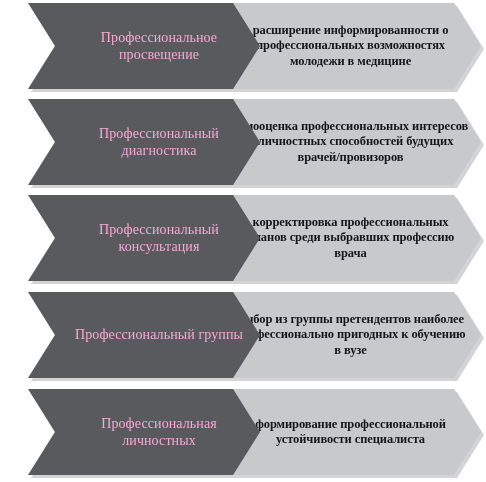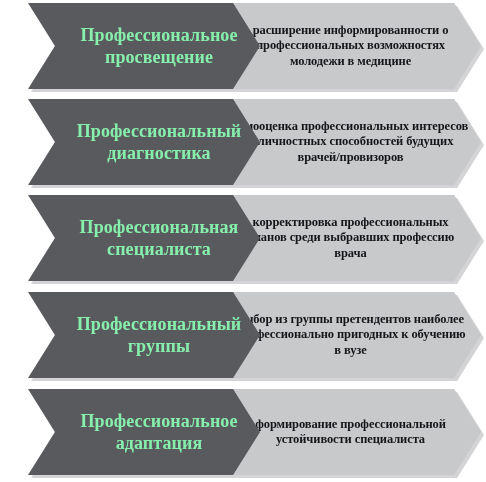--- a/index.html
+++ b/index.html
@@ -75,23 +75,23 @@
   }
   .shadow-result {
     left: 201px;
     width: 283px;
     -webkit-clip-path: polygon(0% 0%, 90.5% 0%, 100% 50%, 90.5% 100%, 0% 100%, 9.5% 50%);
     clip-path: polygon(0% 0%, 90.5% 0%, 100% 50%, 90.5% 100%, 0% 100%, 9.5% 50%);
   }
 
   
   .label-stage {
-    color: #86efac;
-    font-weight: bold;
-    font-size: 18px;
+    color: #f9a8d4;
+    font-weight: normal;
+    font-size: 14px;
     line-height: 1.25;
     width: 182px;
     margin-left: 30px;
     letter-spacing: 0.1px;
   }
 
   .label-result {
     color: #15161a;
     font-weight: bold;
     font-size: 12.5px;
@@ -125,21 +125,21 @@
     </div>
     <div class="chev chev-result">
       <span class="label-result">самооценка профессиональных интересов и личностных способностей будущих врачей/провизоров</span>
     </div>
   </div>
 
   <div class="row" style="top:195px;">
     <div class="shadow shadow-stage"></div>
     <div class="shadow shadow-result"></div>
     <div class="chev chev-stage">
-      <span class="label-stage">Профессиональная специалиста</span>
+      <span class="label-stage">Профессиональный консультация</span>
     </div>
     <div class="chev chev-result">
       <span class="label-result">корректировка профессиональных планов среди выбравших профессию врача</span>
     </div>
   </div>
 
   <div class="row" style="top:292px;">
     <div class="shadow shadow-stage"></div>
     <div class="shadow shadow-result"></div>
     <div class="chev chev-stage">
@@ -147,20 +147,20 @@
     </div>
     <div class="chev chev-result">
       <span class="label-result">выбор из группы претендентов наиболее профессионально пригодных к обучению в вузе</span>
     </div>
   </div>
 
   <div class="row" style="top:389px;">
     <div class="shadow shadow-stage"></div>
     <div class="shadow shadow-result"></div>
     <div class="chev chev-stage">
-      <span class="label-stage">Профессиональное адаптация</span>
+      <span class="label-stage">Профессиональная личностных</span>
     </div>
     <div class="chev chev-result">
       <span class="label-result">формирование профессиональной устойчивости специалиста</span>
     </div>
   </div>
 
 </div>
 
 </body></html>

